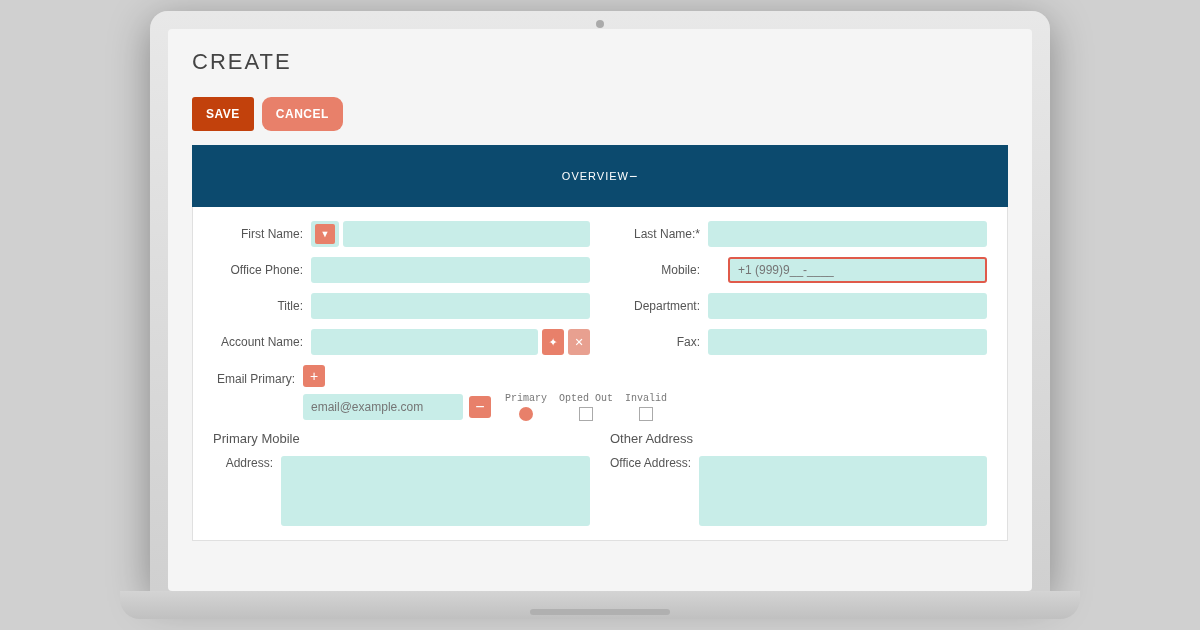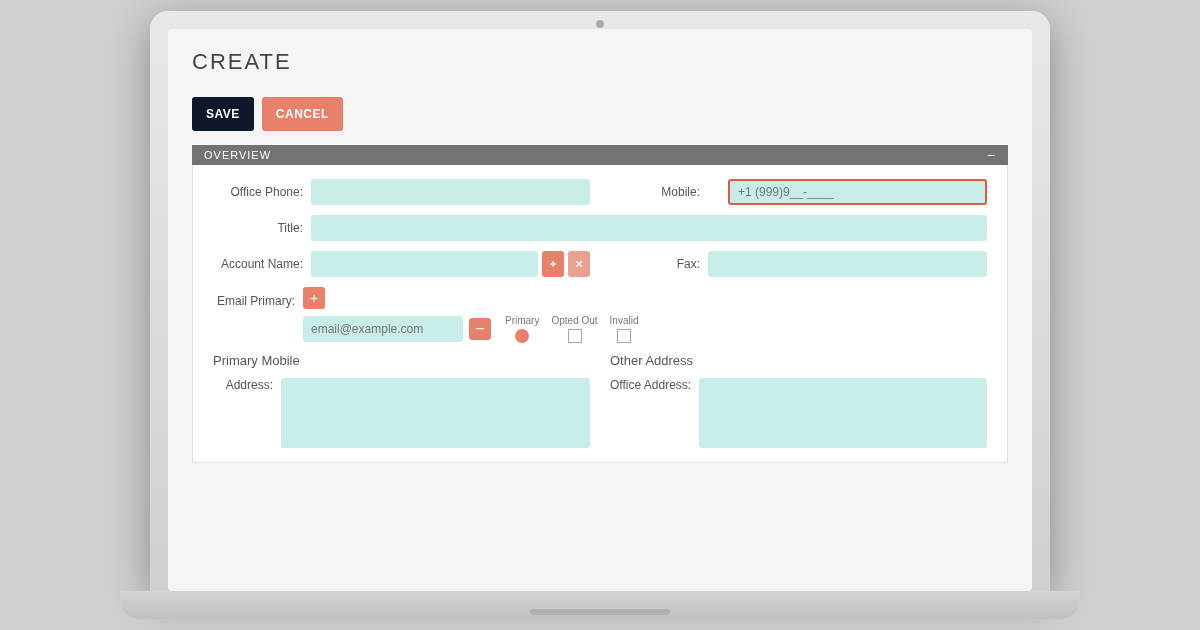--- a/index.html
+++ b/index.html
@@ -74,51 +74,51 @@
       margin-bottom: 22px;
     }
 
     .toolbar {
       display: flex;
       gap: 8px;
       margin-bottom: 14px;
     }
 
     .btn-save {
-      background: #0f172a;
+      background: #c2410c;
       color: white;
       border: none;
       padding: 5px 14px;
       border-radius: 3px;
       font-size: 12px;
       cursor: pointer;
       font-weight: bold;
       letter-spacing: 0.5px;
     }
 
     .btn-cancel {
       background: #e8806a;
       color: white;
       border: none;
       padding: 10px 14px;
-      border-radius: 3px;
+      border-radius: 9px;
       font-size: 12px;
       cursor: pointer;
       font-weight: bold;
       letter-spacing: 0.5px;
     }
 
     .section-header {
-      background: #737373;
+      background: #0c4a6e;
       color: white;
       font-size: 11px;
       letter-spacing: 1px;
-      padding: 2px 12px;
-      display: flex;
-      justify-content: space-between;
+      padding: 23px 12px;
+      display: flex;
+      justify-content: center;
       align-items: center;
       margin-bottom: 0;
     }
 
     .section-body {
       background: white;
       padding: 14px 20px;
       border: 1px solid #e0e0e0;
       border-top: none;
     }
@@ -290,20 +290,21 @@
     .email-option-group {
       display: flex;
       flex-direction: column;
       align-items: center;
       gap: 3px;
     }
 
     .email-option-label {
       font-size: 10px;
       color: #777;
+      font-family: Liberation Mono, monospace;
     }
 
     .radio-circle {
       width: 14px;
       height: 14px;
       border-radius: 50%;
       border: 2px solid #e8806a;
       background: #e8806a;
       cursor: pointer;
     }
@@ -373,35 +374,54 @@
         <button class="btn-cancel">CANCEL</button>
       </div>
 
       <div class="section-header">
         <span>OVERVIEW</span>
         <span class="collapse-btn">−</span>
       </div>
 
       <div class="section-body">
 
+        <div class="form-row">
+          <div class="form-col">
+            <span class="form-label">First Name:</span>
+            <div class="input-with-dropdown">
+              <div class="dropdown-btn">
+                <div class="dropdown-btn-inner">▼</div>
+              </div>
+              <input type="text" class="form-input" style="flex: 1 1 0%;">
+            </div>
+          </div>
+          <div class="form-col">
+            <span class="form-label">Last Name:*</span>
+            <input type="text" class="form-input" style="flex: 1 1 0%;">
+          </div>
+        </div>
 
         <div class="form-row">
           <div class="form-col">
             <span class="form-label">Office Phone:</span>
             <input type="text" class="form-input" style="flex: 1 1 0%;">
           </div>
           <div class="form-col">
             <span class="form-label">Mobile:</span>
             <input type="text" class="form-input highlighted" style="flex: 1 1 0%; margin-left: 20px;" placeholder="+1 (999)9__-____">
           </div>
         </div>
 
         <div class="form-row">
           <div class="form-col">
             <span class="form-label">Title:</span>
+            <input type="text" class="form-input" style="flex: 1 1 0%;">
+          </div>
+          <div class="form-col">
+            <span class="form-label">Department:</span>
             <input type="text" class="form-input" style="flex: 1 1 0%;">
           </div>
         </div>
 
         <div class="form-row">
           <div class="form-col">
             <span class="form-label">Account Name:</span>
             <div class="account-input-group">
               <input type="text" class="form-input" style="flex: 1 1 0%;">
               <button class="icon-btn icon-btn-red">✦</button>

